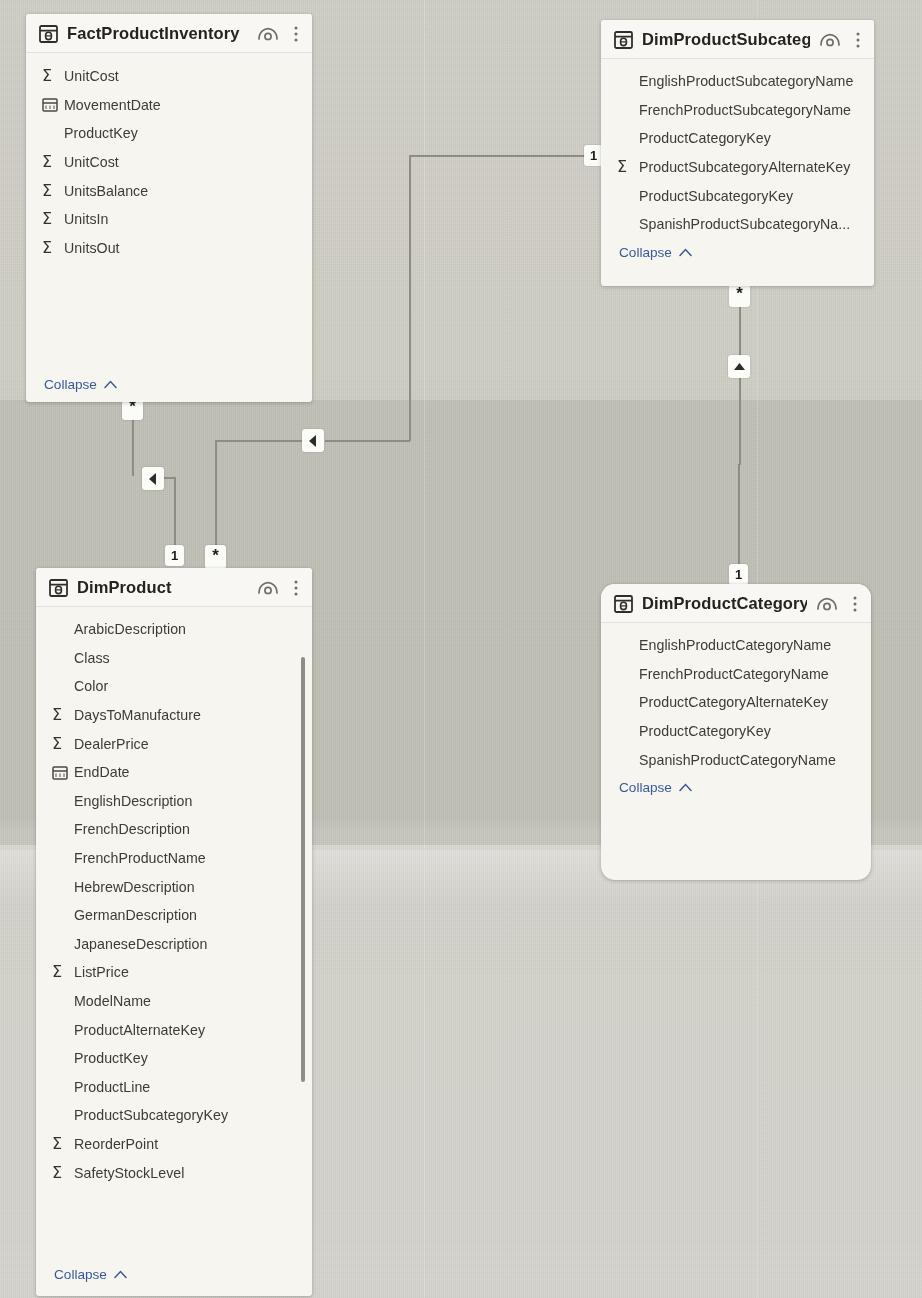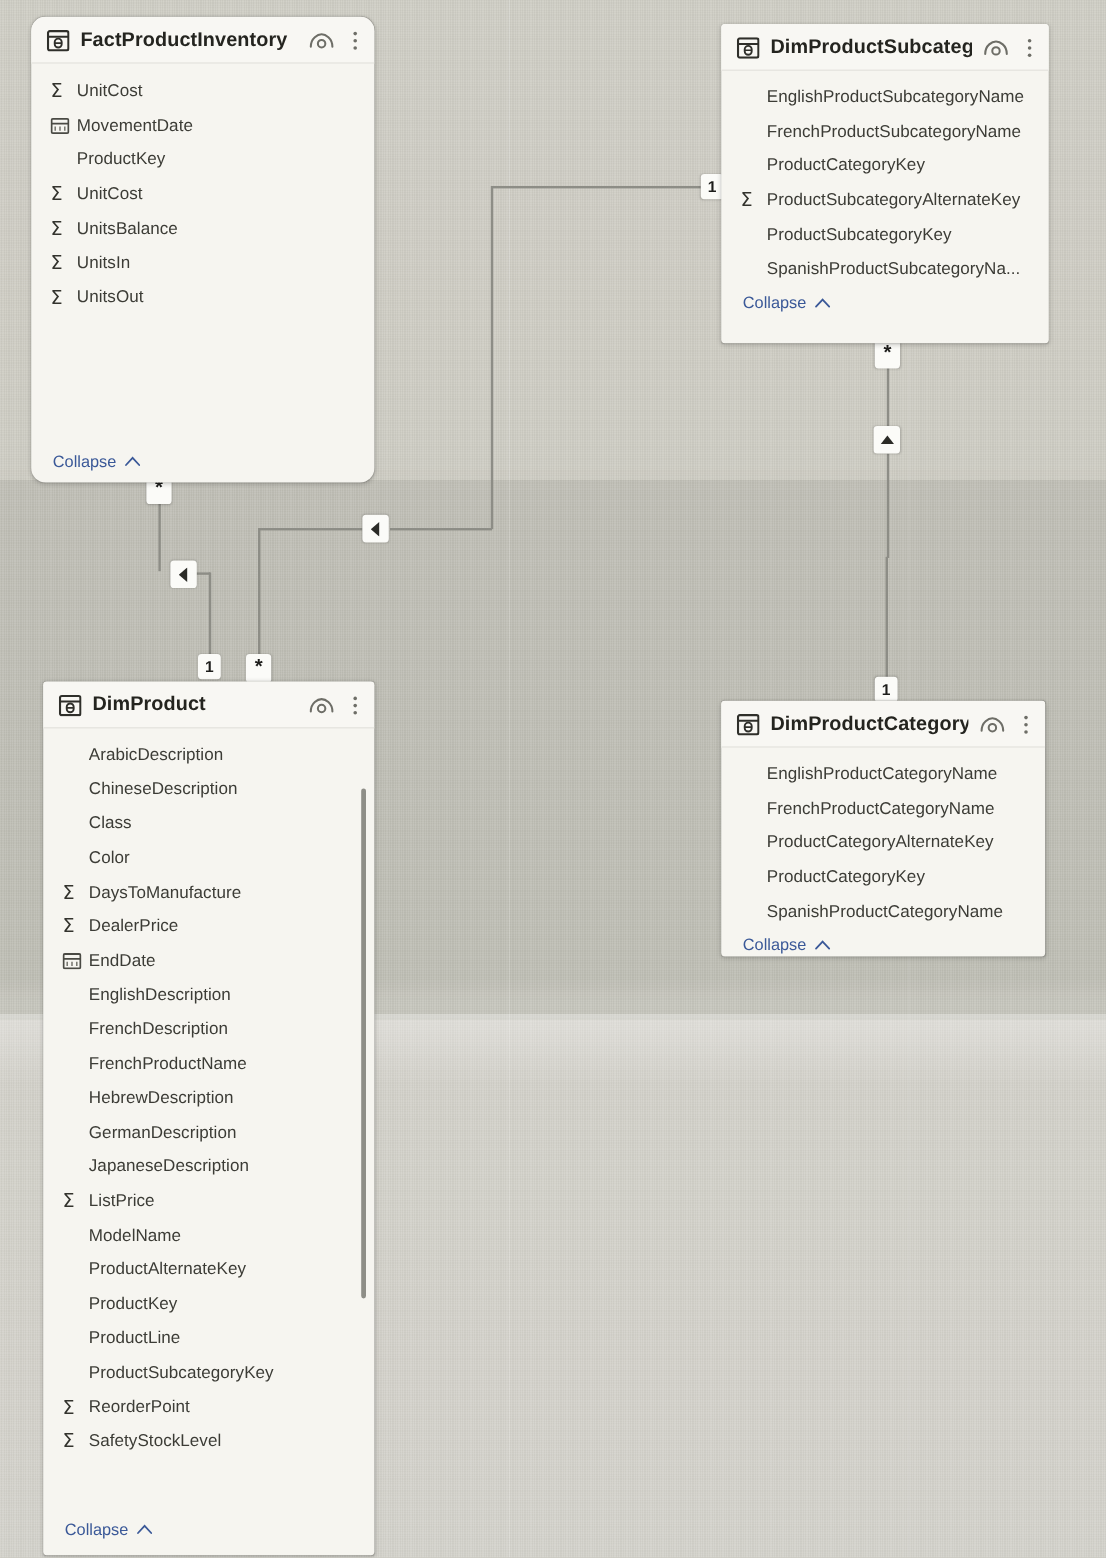--- a/index.html
+++ b/index.html
@@ -61,24 +61,24 @@
   .sigma{font-size:16px;line-height:1;font-family:"DejaVu Sans",sans-serif;color:#33332d;}
 
   .collapse{display:flex;align-items:center;gap:7px;
     font-size:13.6px;color:#3b5998;padding:6px 0 10px 18px;cursor:default;}
   .collapse .chev{width:13px;height:9px;}
 
   .scroll-track{position:absolute;top:8px;width:5px;border-radius:3px;background:transparent;}
   .scroll-thumb{position:absolute;width:4px;border-radius:2px;background:#8e8e87;}
 
   
-  #tbl-fact   {left:26px; top:14px;  width:286px;height:388px;border-radius:12px;}
+  #tbl-fact   {left:26px; top:14px;  width:286px;height:388px;}
   #tbl-subcat {left:601px;top:20px;  width:273px;height:266px;}
   #tbl-product{left:36px; top:568px; width:276px;height:728px;}
-  #tbl-category{left:601px;top:584px;width:270px;height:213px;}
+  #tbl-category{left:601px;top:584px;width:270px;height:296px;border-radius:14px;}
 
   #tbl-fact .tbl-body{padding-top:9px;}
   #tbl-fact .collapse{position:absolute;left:0;bottom:0;}
   #tbl-product .collapse{position:absolute;left:0;bottom:4px;}
 </style>
 </head>
 <body>
 
 <div id="canvas">
   <div class="bg-base"></div>
@@ -303,24 +303,20 @@
         </svg>
     </span>
   </div>
   <div class="tbl-body">
     <div class="fld">
         <span class="fld-ico"></span>
         <span class="fld-name">ArabicDescription</span>
       </div>
     <div class="fld">
         <span class="fld-ico"></span>
-        <span class="fld-name">ChineseDescription</span>
-      </div>
-    <div class="fld">
-        <span class="fld-ico"></span>
         <span class="fld-name">Class</span>
       </div>
     <div class="fld">
         <span class="fld-ico"></span>
         <span class="fld-name">Color</span>
       </div>
     <div class="fld">
         <span class="fld-ico">
           <span class="sigma">Σ</span>
         </span>

